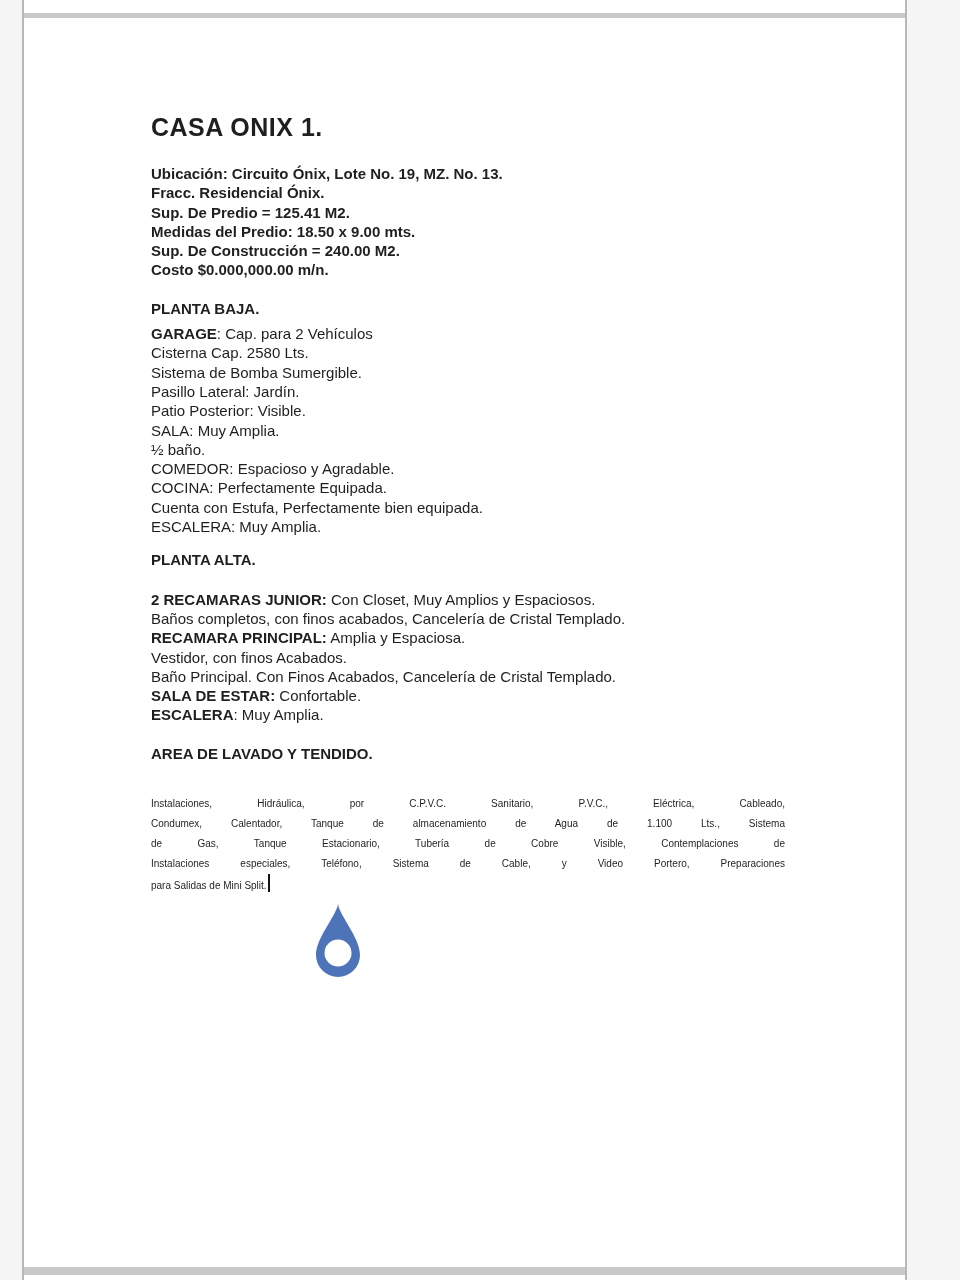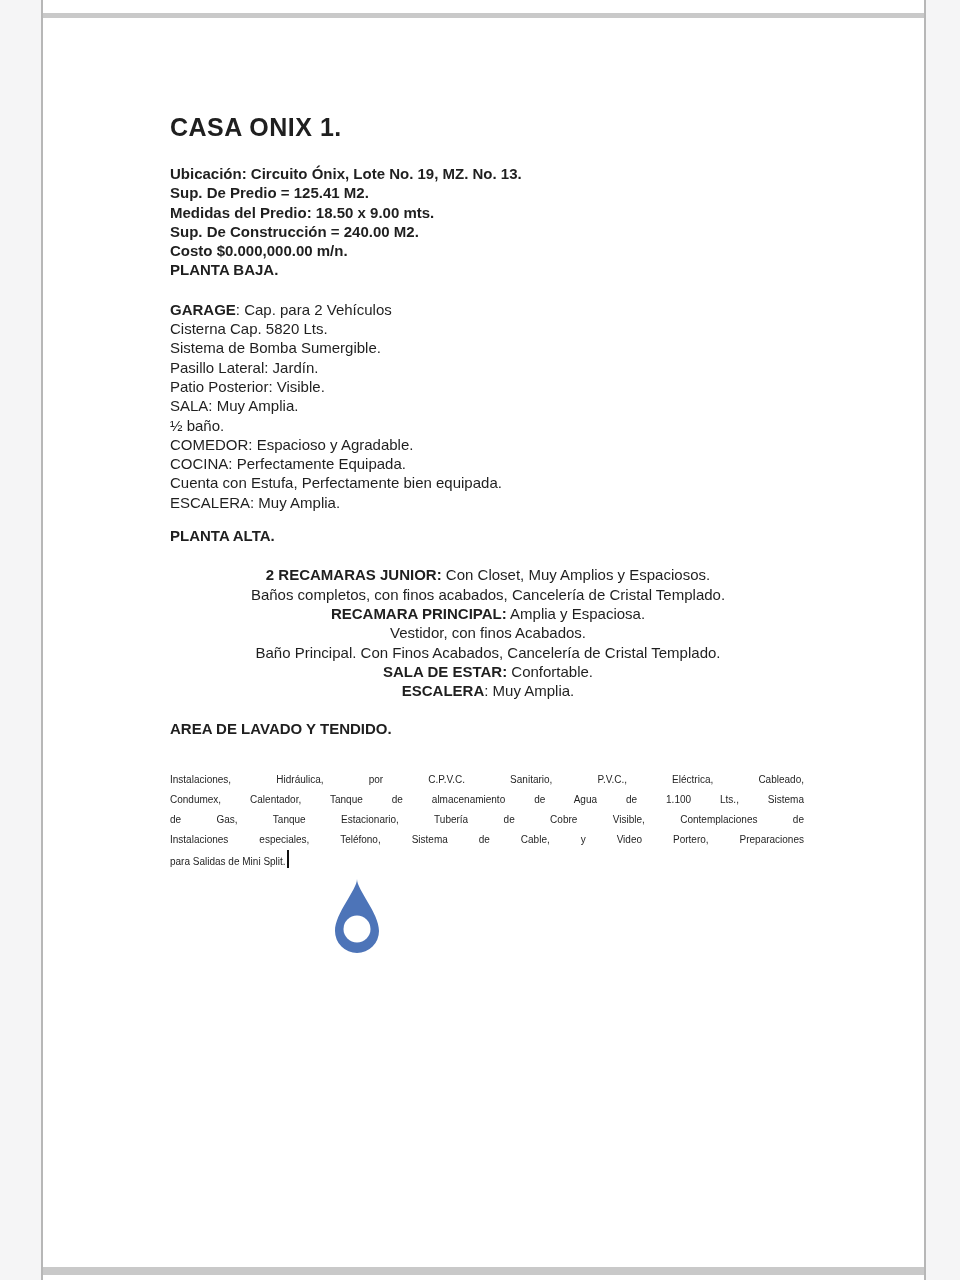--- a/index.html
+++ b/index.html
@@ -10,21 +10,21 @@
     overflow: hidden;
   }
   .viewport {
     position: relative;
     width: 960px; height: 1280px;
     background: #f5f5f6;
   }
   
   .page {
     position: absolute;
-    left: 41px; top: 0;
+    left: 22px; top: 0;
     width: 885px; height: 1280px;
     background: #ffffff;
     border-left: 2px solid #b7b7b7;
     border-right: 2px solid #b7b7b7;
   }
   .rule-top {
     position: absolute;
     left: 0; right: 0; top: 13px; height: 5px;
     background: #c9c9c9;
   }
@@ -46,24 +46,24 @@
     font-weight: bold;
     letter-spacing: 0.5px;
   }
   .line {
     font-size: 15px;
     line-height: 19.3px;
     white-space: pre-wrap;
   }
   .bold, .b { font-weight: bold; }
   .info-block   { margin-top: 21px; }
-  .h-baja       { }
-  .pb-block     { margin-top: 20px; }
+  .h-baja       { margin-top: 19px; }
+  .pb-block     { margin-top: 6px; }
   .h-alta       { margin-top: 14px; }
-  .pa-block     { margin-top: 20px; text-align: center; }
+  .pa-block     { margin-top: 20px; }
   .h-azotea     { margin-top: 15px; }
   .h-lavado     { margin-top: 19px; }
   .final-par    { margin-top: 31px; width: 634px; }
   .pline {
     font-size: 10px;
     line-height: 20px;
     text-align: justify;
     text-align-last: justify;
   }
   .pline.last {
@@ -89,31 +89,32 @@
 <div class="viewport">
   <div class="page">
     <div class="rule-top"></div>
 
     <div class="content">
 
       <div class="doc-title">CASA ONIX 1.</div>
 
       <div class="info-block bold">
         <div class="line">Ubicación: Circuito Ónix, Lote No. 19, MZ. No. 13.</div>
+        <div class="line">Fracc. Residencial Ónix.</div>
         <div class="line">Sup. De Predio = 125.41 M2.</div>
         <div class="line">Medidas del Predio: 18.50 x 9.00 mts.</div>
         <div class="line">Sup. De Construcción = 240.00 M2.</div>
         <div class="line">Costo $0.000,000.00 m/n.</div>
       </div>
 
       <div class="line bold h-baja">PLANTA BAJA.</div>
 
       <div class="pb-block">
         <div class="line"><span class="b">GARAGE</span><span>: Cap. para 2 Vehículos</span></div>
-        <div class="line"><span>Cisterna Cap. 5820 Lts.</span></div>
+        <div class="line"><span>Cisterna Cap. 2580 Lts.</span></div>
         <div class="line"><span>Sistema de Bomba Sumergible.</span></div>
         <div class="line"><span>Pasillo Lateral: Jardín.</span></div>
         <div class="line"><span>Patio Posterior: Visible.</span></div>
         <div class="line"><span>SALA: Muy Amplia.</span></div>
         <div class="line"><span>½ baño.</span></div>
         <div class="line"><span>COMEDOR: Espacioso y Agradable.</span></div>
         <div class="line"><span>COCINA: Perfectamente Equipada.</span></div>
         <div class="line"><span>Cuenta con Estufa, Perfectamente bien equipada.</span></div>
         <div class="line"><span>ESCALERA: Muy Amplia.</span></div>
       </div>

